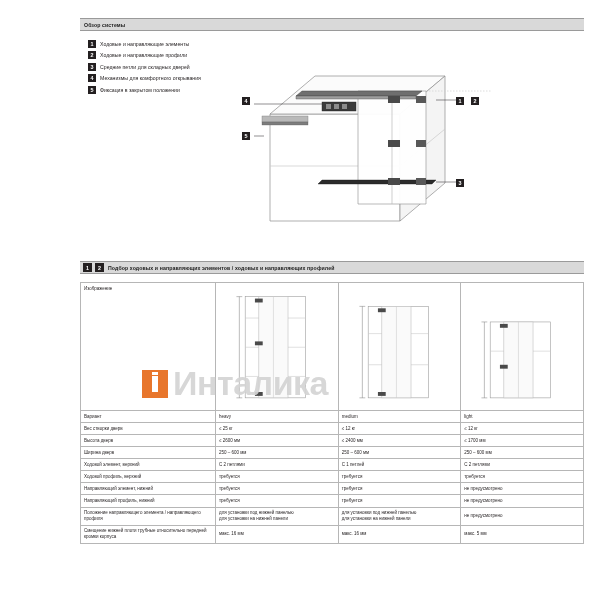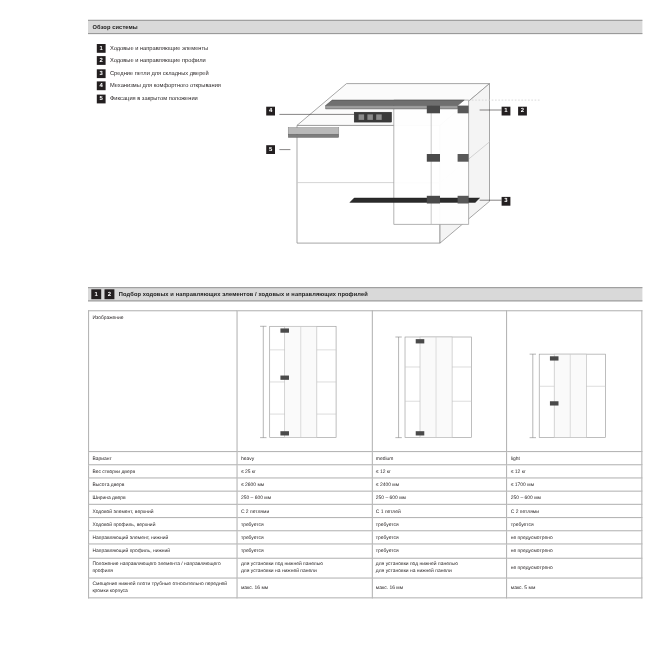--- a/index.html
+++ b/index.html
@@ -411,14 +411,24 @@
     </tr>
     <tr>
       <td class="label">Смещение нижней плоти трубные относительно передней кромки корпуса</td>
       <td>макс. 16 мм</td>
       <td>макс. 16 мм</td>
       <td>макс. 5 мм</td>
     </tr>
   </tbody>
     </table>
 
+  <div class="watermark">
+    <div class="wm-mark">
+      <svg width="30" height="34" viewBox="0 0 30 34">
+        <rect x="2" y="4" width="26" height="28" fill="#e8762c"></rect>
+        <rect x="12" y="10" width="6" height="16" fill="#ffffff"></rect>
+        <rect x="12" y="6" width="6" height="3" fill="#ffffff"></rect>
+      </svg>
+    </div>
+    <span class="wm-text">Инталика</span>
+  </div>
 
 </div>
 
 </body></html>

